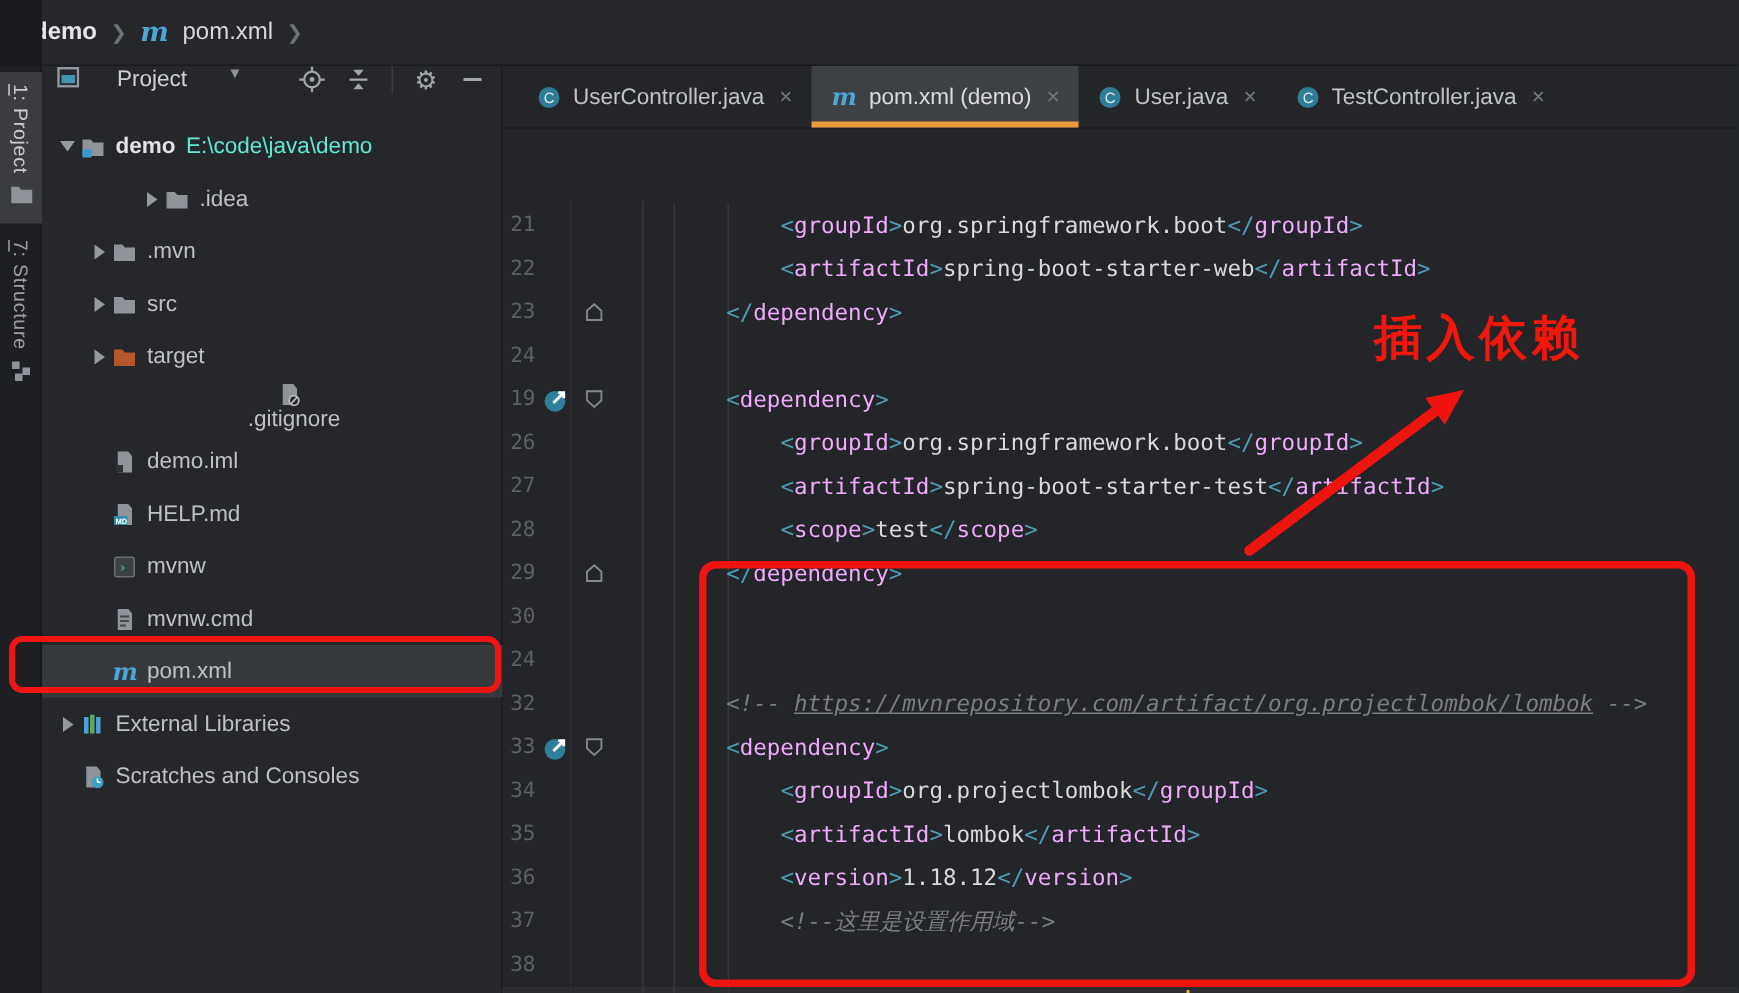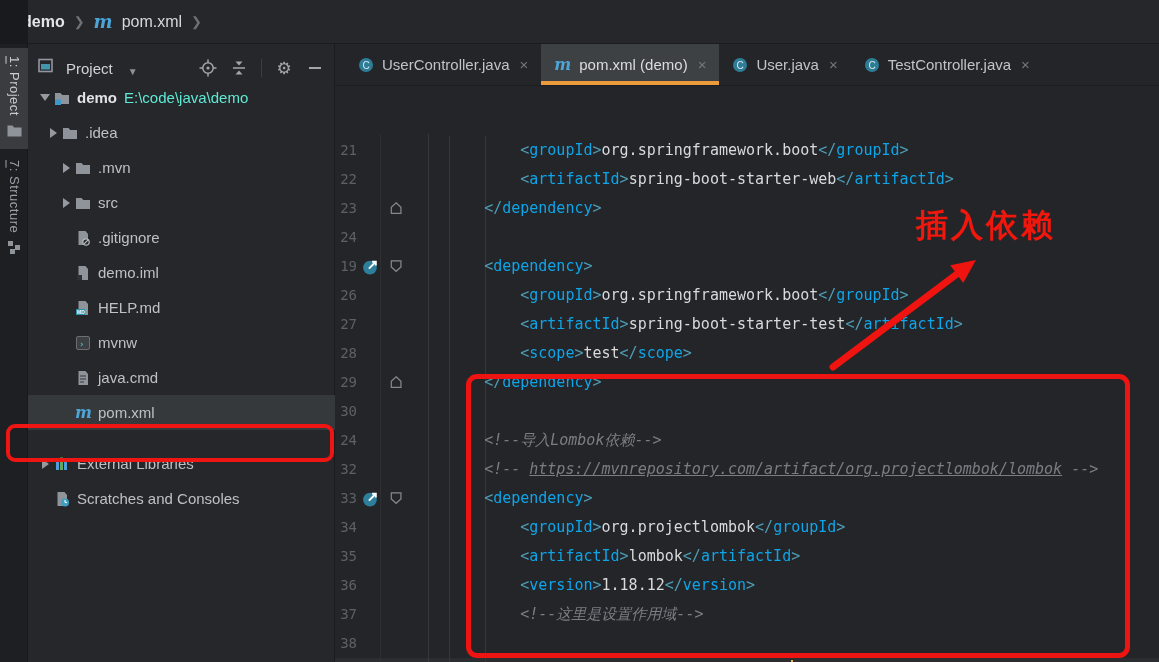--- a/index.html
+++ b/index.html
@@ -22,21 +22,21 @@
     background:#1e1f23; border-right:1px solid #17181a; }
   .stripe-btn { position:absolute; left:0; width:28px; display:flex; flex-direction:column;
     align-items:center; gap:7px; padding:8px 0; cursor:pointer; }
   .stripe-btn.active { background:#3a3c40; }
   .vlabel { writing-mode:vertical-rl; font-size:13px; color:#9da1a7; letter-spacing:0.5px; }
   .stripe-btn.active .vlabel { color:#caccd0; }
 
   
   #project-panel { position:absolute; left:28px; top:44px; width:307px; height:618px;
     background:#26272b; border-right:1px solid #1a1b1e; }
-  #panel-header { height:33px; display:flex; align-items:flex-end; padding:0 10px; gap:13px; }
+  #panel-header { height:33px; display:flex; align-items:flex-start; padding:0 10px; gap:25px; }
   #panel-title { font-size:15px; color:#cfd2d6; }
   .hdr-caret { color:#8d9196; font-size:10px; margin-left:2px; }
   #panel-actions { margin-left:auto; display:flex; align-items:center; gap:13px; }
   .hdr-sep { width:1px; height:18px; background:#3a3c40; }
   .hicon { width:18px; height:18px; display:inline-flex; align-items:center; justify-content:center;
            color:#a3a7ac; font-size:17px; cursor:pointer; }
 
   #tree { position:absolute; left:0; top:36px; width:307px; }
   .tree-row { height:35px; display:flex; align-items:center; font-size:15px; cursor:pointer; }
   .tree-row.selected { background:#36393c; }
@@ -66,21 +66,21 @@
   #current-line { position:absolute; left:0; right:0; height:29px; background:#2b2d31; }
   .crow { position:absolute; left:0; width:100%; height:29px; }
   .ln { position:absolute; left:0; width:22px; text-align:right; line-height:29px;
         font-size:14px; color:#5d6165; cursor:pointer; }
   .ln.cur { color:#c4b5fd;font-style:italic; }
   .gicon { position:absolute; left:27px; top:6px; width:17px; height:17px; cursor:pointer; }
   .fold { position:absolute; left:55px; top:7px; width:14px; height:15px; cursor:pointer; }
   .codetext { position:absolute; left:95px; top:0; padding-left:18px; white-space:pre;
               line-height:29px; color:#d8dadc; }
   .seg-br  { color:#4f9cb4; }
-  .seg-tag { color:#0ea5e9; }
+  .seg-tag { color:#f0abfc; }
   .seg-txt { color:#d8dadc; }
   .seg-com { color:#7a7e83; font-style:italic; }
   .seg-url { color:#7a7e83; font-style:italic; text-decoration:underline; }
   #cursor { position:absolute; width:2px; height:24px; background:#e3b83a; }
 
   
   .anno { position:absolute; z-index:50; pointer-events:none; }
   #anno-rect-tree { left:6px; top:424px; width:328px; height:38px;
     border:4px solid #ee1513; border-radius:9px; }
   #anno-rect-code { left:466px; top:374px; width:664px; height:284px;
@@ -166,21 +166,21 @@
         </span>
         <span class="tr-icon">
           <svg width="16" height="16" viewBox="0 0 16 16">
             <path d="M1 3h5.5l1.8 2H15v9H1z" fill="#8f939a"></path>
             <rect x="1" y="9.5" width="6" height="5.5" fill="#3b9ac9"></rect>
           </svg>
         </span>
         <span class="tr-label bold">demo</span>
         <span class="tr-path">E:\code\java\demo</span>
       </div>
-      <div class="tree-row" style="padding-left: 16px;">
+      <div class="tree-row" style="padding-left: 16px; margin-left: 48px;">
         <span class="tr-arrow">
           <span class="tri-right"></span>
         </span>
         <span class="tr-icon">
           <svg width="16" height="16" viewBox="0 0 16 16">
             <path d="M1 3h5.5l1.8 2H15v9H1z" fill="#8f939a"></path>
           </svg>
         </span>
         <span class="tr-label">.idea</span>
       </div>
@@ -200,20 +200,31 @@
           <span class="tri-right"></span>
         </span>
         <span class="tr-icon">
           <svg width="16" height="16" viewBox="0 0 16 16">
             <path d="M1 3h5.5l1.8 2H15v9H1z" fill="#8f939a"></path>
           </svg>
         </span>
         <span class="tr-label">src</span>
       </div>
       <div class="tree-row" style="padding-left: 29px;">
+        <span class="tr-arrow">
+          <span class="tri-right"></span>
+        </span>
+        <span class="tr-icon">
+          <svg width="16" height="16" viewBox="0 0 16 16">
+            <path d="M1 3h5.5l1.8 2H15v9H1z" fill="#b4572b"></path>
+          </svg>
+        </span>
+        <span class="tr-label">target</span>
+      </div>
+      <div class="tree-row" style="padding-left: 29px; flex-direction: column;">
         <span class="tr-arrow"></span>
         <span class="tr-icon">
           <svg width="16" height="16" viewBox="0 0 16 16">
             <path d="M3.5 1h7l2.5 3v11h-9.5z" fill="#8f939a"></path>
             <circle cx="11" cy="12" r="3.2" fill="#26272b" stroke="#b9bcc1" stroke-width="1.2"></circle>
             <line x1="8.9" y1="14.2" x2="13.1" y2="9.8" stroke="#b9bcc1" stroke-width="1.2"></line>
           </svg>
         </span>
         <span class="tr-label">.gitignore</span>
       </div>
@@ -251,30 +262,30 @@
       <div class="tree-row" style="padding-left: 29px;">
         <span class="tr-arrow"></span>
         <span class="tr-icon">
           <svg width="16" height="16" viewBox="0 0 16 16">
             <path d="M3.5 1h7l2.5 3v11h-9.5z" fill="#8f939a"></path>
             <line x1="5" y1="6" x2="11" y2="6" stroke="#45474b" stroke-width="1.2"></line>
             <line x1="5" y1="9" x2="11" y2="9" stroke="#45474b" stroke-width="1.2"></line>
             <line x1="5" y1="12" x2="9" y2="12" stroke="#45474b" stroke-width="1.2"></line>
           </svg>
         </span>
-        <span class="tr-label">java.cmd</span>
+        <span class="tr-label">mvnw.cmd</span>
       </div>
       <div class="tree-row selected" style="padding-left: 29px;">
         <span class="tr-arrow"></span>
         <span class="tr-icon">
           <span class="maven-m" style="font-size:16px;line-height:16px;">m</span>
         </span>
         <span class="tr-label">pom.xml</span>
       </div>
-      <div class="tree-row" style="padding-left: 8px; margin-top: 16px;">
+      <div class="tree-row" style="padding-left: 8px;">
         <span class="tr-arrow">
           <span class="tri-right"></span>
         </span>
         <span class="tr-icon">
           <svg width="16" height="16" viewBox="0 0 16 16">
             <rect x="2" y="3" width="3" height="11" fill="#4e9ed9"></rect>
             <rect x="6" y="1.5" width="3" height="12.5" fill="#63a55c"></rect>
             <rect x="10" y="3" width="3" height="11" fill="#4e9ed9"></rect>
           </svg>
         </span>
@@ -391,21 +402,21 @@
               <path d="M7 1.5 L12.5 6.5 V13.5 H1.5 V6.5 Z" fill="none" stroke="#85898e" stroke-width="1.4"></path>
             </svg></span>
           <span class="codetext"><span class="seg-sp">    </span><span class="seg-br">&lt;/</span><span class="seg-tag">dependency</span><span class="seg-br">&gt;</span></span>
         </div>
         <div class="crow" style="top: 263px;">
           <span class="ln">30</span>
           <span class="codetext"></span>
         </div>
         <div class="crow" style="top: 292px;">
           <span class="ln">24</span>
-          <span class="codetext"><span class="seg-sp">    </span><span class="seg-com">&lt;!--导入Lombok依赖--&gt;</span></span>
+          <span class="codetext"><span class="seg-sp">    </span></span>
         </div>
         <div class="crow" style="top: 321px;">
           <span class="ln">32</span>
           <span class="codetext"><span class="seg-sp">    </span><span class="seg-com">&lt;!-- </span><span class="seg-url">https://mvnrepository.com/artifact/org.projectlombok/lombok</span><span class="seg-com"> --&gt;</span></span>
         </div>
         <div class="crow" style="top: 350px;">
           <span class="ln">33</span>
           <span class="gicon"><svg width="17" height="17" viewBox="0 0 16 16">
               <circle cx="7.5" cy="9" r="6.5" fill="#2d7f9b"></circle>
               <line x1="6.5" y1="10" x2="12.5" y2="4" stroke="#fff" stroke-width="1.8"></line>

